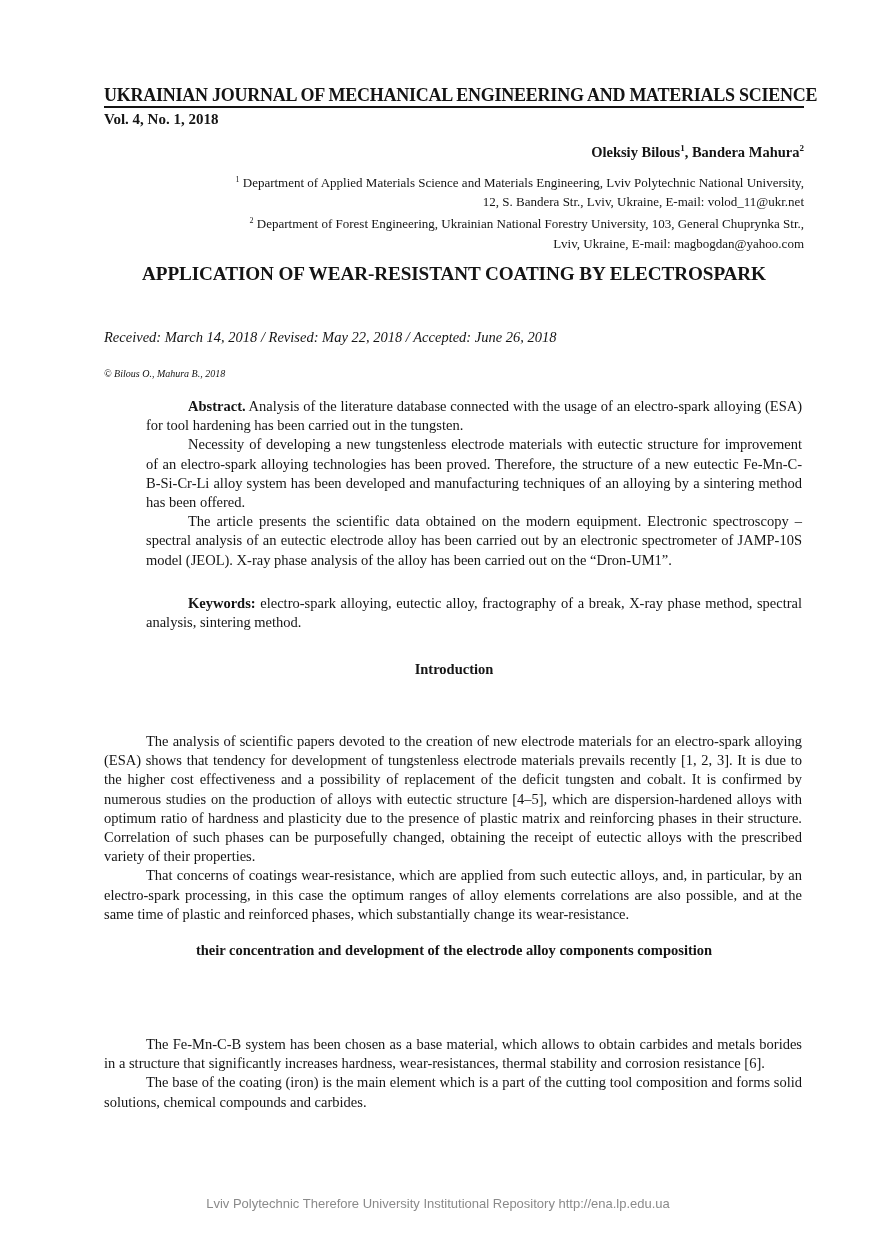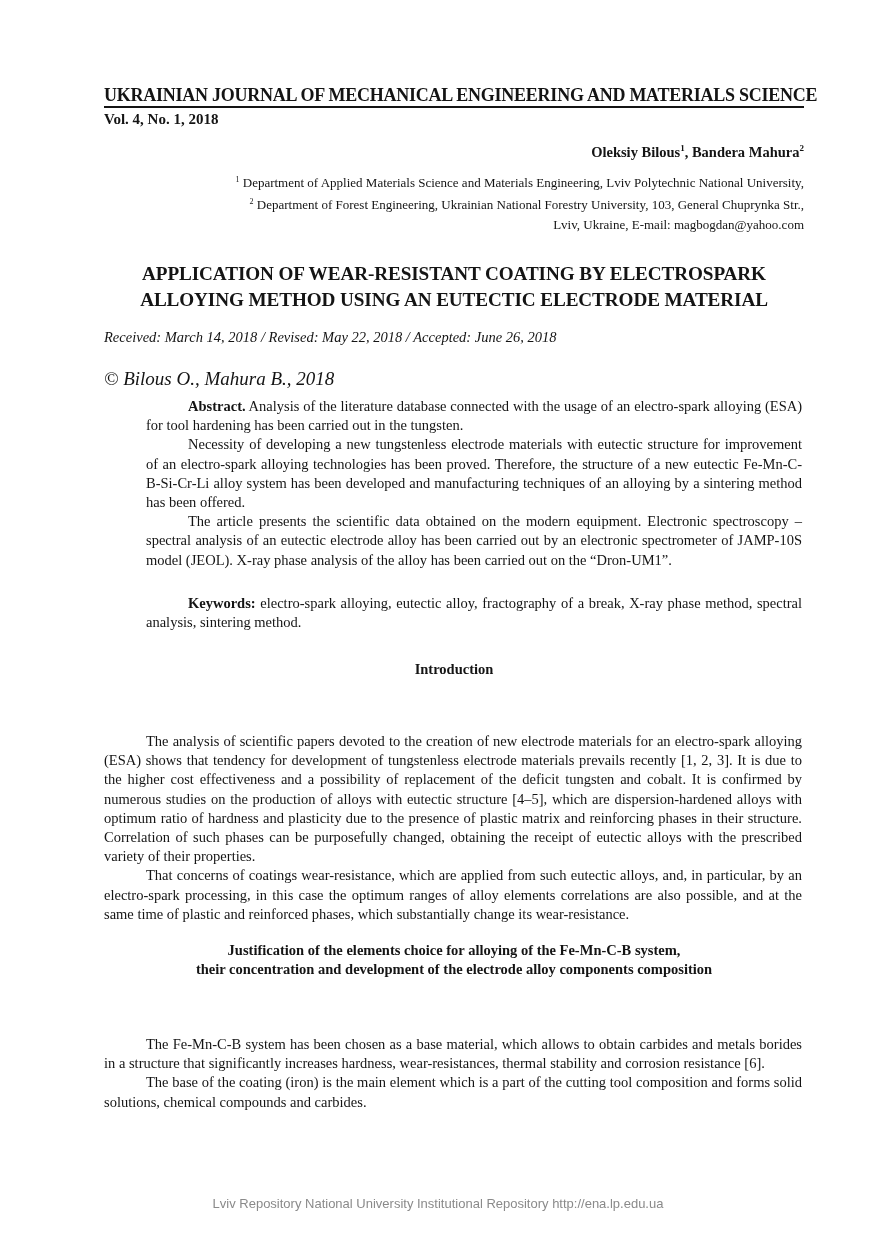--- a/index.html
+++ b/index.html
@@ -10,21 +10,21 @@
              letter-spacing:-0.25px; white-space:nowrap; }
   .rule { position:absolute; top:106px; left:0; width:700px; height:2px; background:#141414; }
   .vol { position:absolute; top:111px; left:0; font-weight:bold; font-size:15px; }
   .authors { position:absolute; top:143px; right:0; font-weight:bold; font-size:14.5px; text-align:right; white-space:nowrap; }
   .authors sup { font-size:9px; }
   .affil { position:absolute; top:170px; right:0; width:660px; font-size:13px; line-height:19px; text-align:right; }
   .affil sup { font-size:8px; }
   .title { position:absolute; top:261px; left:0; width:700px; text-align:center; font-weight:bold;
            font-size:19.2px; line-height:26px; letter-spacing:-0.1px; }
   .dates { position:absolute; top:329px; left:0; font-size:14.5px; white-space:nowrap;font-style:italic; }
-  .copy { position:absolute; top:368px; left:0; font-size:19px; font-style:italic; }
+  .copy { position:absolute; top:368px; left:0; font-size:10px; font-style:italic; }
   .abstract { position:absolute; top:397px; left:42px; width:656px; font-size:14.5px; line-height:19.2px; text-align:justify; }
   .abstract p { margin:0; text-indent:42px; }
   .abstract p.gap { margin-top:24px; }
   .body-text { position:absolute; left:0; width:698px; font-size:14.5px; line-height:19.2px; text-align:justify;margin-top:48px; }
   .body-text p { margin:0; text-indent:42px; }
   .sec-head { position:absolute; left:0; width:700px; text-align:center; font-weight:bold; font-size:14.5px; line-height:19.2px; }
   .footer { position:absolute; top:1196px; left:0; width:876px; text-align:center;
             font-family:"Liberation Sans", sans-serif; font-size:13px; color:#8a8a8a; }
   b.lead { font-weight:bold; }
 </style>
@@ -36,51 +36,50 @@
   <div class="rule"></div>
   <div class="vol">Vol. 4, No. 1, 2018</div>
 
   <div class="authors">
     <span>Oleksiy Bilous</span><sup>1</sup>, <span>Bandera Mahura</span><sup>2</sup>
   </div>
 
   <div class="affil">
     <div>
       <sup>1</sup> <span>Department of Applied Materials Science and Materials Engineering, Lviv Polytechnic National University,</span><br>
+      <span>12, S. Bandera Str., Lviv, Ukraine, E-mail: volod_11@ukr.net</span>
     </div>
     <div>
       <sup>2</sup> <span>Department of Forest Engineering, Ukrainian National Forestry University, 103, General Chuprynka Str.,</span><br>
       <span>Lviv, Ukraine, E-mail: magbogdan@yahoo.com</span>
     </div>
   </div>
 
   <div class="title">
     <div>APPLICATION OF WEAR-RESISTANT COATING BY ELECTROSPARK</div>
-    <div>ALLOYING METHOD USING AN EUTECTIC ELECTRODE MATERIAL</div>
   </div>
 
   <div class="dates">Received: March 14, 2018 / Revised: May 22, 2018 / Accepted: June 26, 2018</div>
   <div class="copy">© Bilous O., Mahura B., 2018</div>
 
   <div class="abstract">
     <p><b class="lead">Abstract.</b><span> Analysis of the literature database connected with the usage of an electro-spark alloying (ESA) for tool hardening has been carried out in the tungsten.</span></p>
     <p>Necessity of developing a new tungstenless electrode materials with eutectic structure for improvement of an electro-spark alloying technologies has been proved. Therefore, the structure of a new eutectic Fe-Mn-C-B-Si-Cr-Li alloy system has been developed and manufacturing techniques of an alloying by a sintering method has been offered.</p>
     <p>The article presents the scientific data obtained on the modern equipment. Electronic spectroscopy – spectral analysis of an eutectic electrode alloy has been carried out by an electronic spectrometer of JAMP-10S model (JEOL). X-ray phase analysis of the alloy has been carried out on the “Dron-UM1”.</p>
     <p class="gap"><b class="lead">Keywords:</b><span> electro-spark alloying, eutectic alloy, fractography of a break, X-ray phase method, spectral analysis, sintering method.</span></p>
   </div>
 
   <div class="sec-head" style="top:660px;">Introduction</div>
   <div class="body-text" style="top:684px;">
     <p>The analysis of scientific papers devoted to the creation of new electrode materials for an electro-spark alloying (ESA) shows that tendency for development of tungstenless electrode materials prevails recently [1, 2, 3]. It is due to the higher cost effectiveness and a possibility of replacement of the deficit tungsten and cobalt. It is confirmed by numerous studies on the production of alloys with eutectic structure [4–5], which are dispersion-hardened alloys with optimum ratio of hardness and plasticity due to the presence of plastic matrix and reinforcing phases in their structure. Correlation of such phases can be purposefully changed, obtaining the receipt of eutectic alloys with the prescribed variety of their properties.</p>
     <p>That concerns of coatings wear-resistance, which are applied from such eutectic alloys, and, in particular, by an electro-spark processing, in this case the optimum ranges of alloy elements correlations are also possible, and at the same time of plastic and reinforced phases, which substantially change its wear-resistance.</p>
   </div>
 
   <div class="sec-head" style="top:941px;">
-    <div>Justification of the elements choice for alloying of the Fe-Mn-C-B system,</div>
     <div>their concentration and development of the electrode alloy components composition</div>
   </div>
   <div class="body-text" style="top:987px;">
     <p>The Fe-Mn-C-B system has been chosen as a base material, which allows to obtain carbides and metals borides in a structure that significantly increases hardness, wear-resistances, thermal stability and corrosion resistance [6].</p>
     <p>The base of the coating (iron) is the main element which is a part of the cutting tool composition and forms solid solutions, chemical compounds and carbides.</p>
   </div>
 </div>
 
-<div class="footer">Lviv Repository National University Institutional Repository http://ena.lp.edu.ua</div>
+<div class="footer">Lviv Polytechnic Therefore University Institutional Repository http://ena.lp.edu.ua</div>
 
 </body></html>

